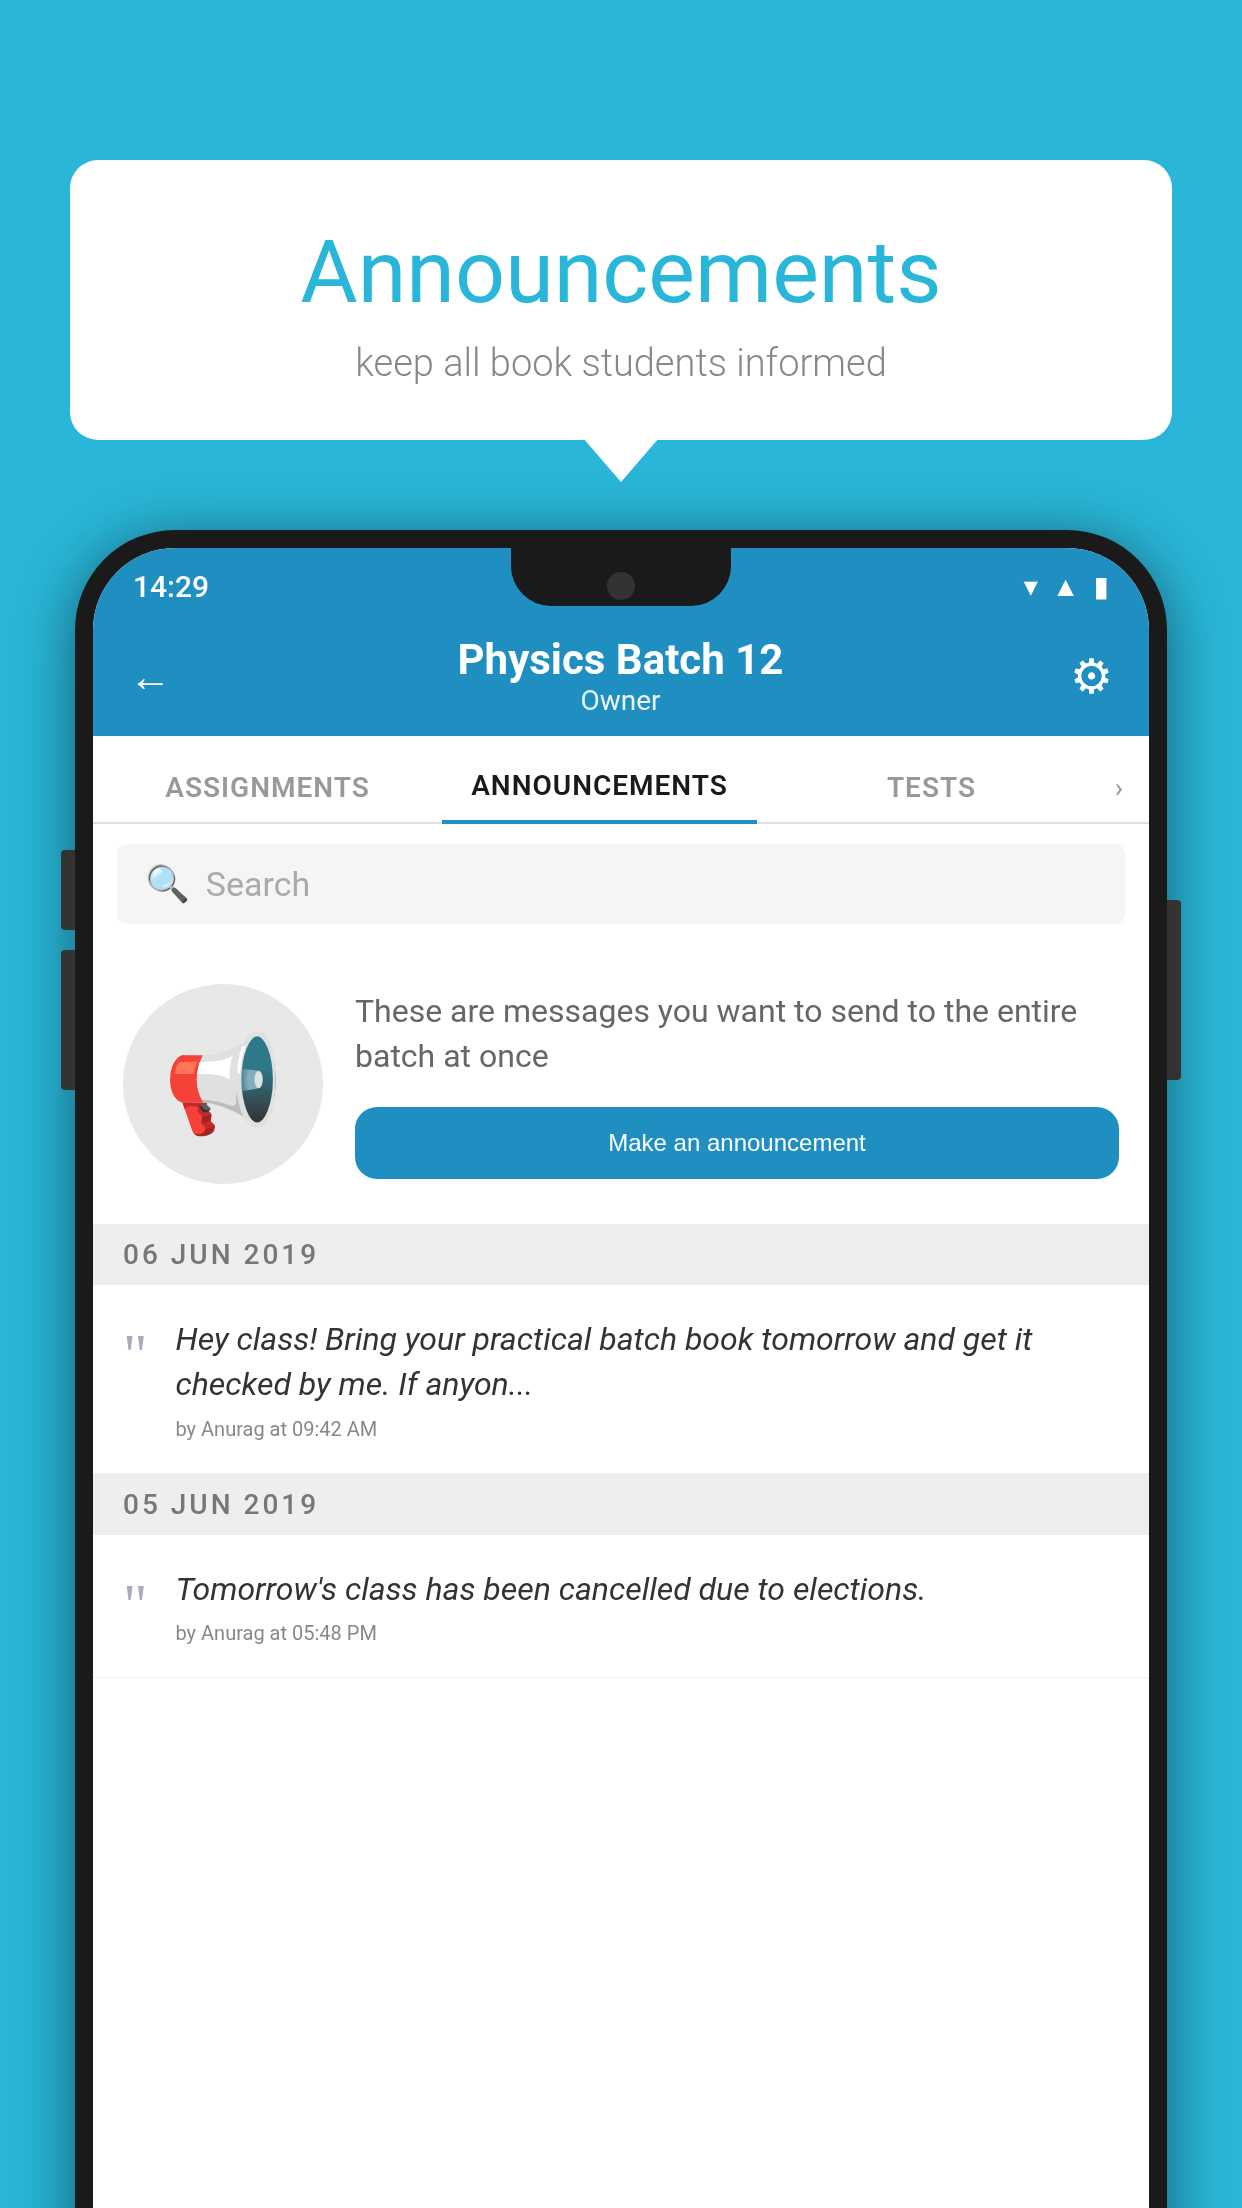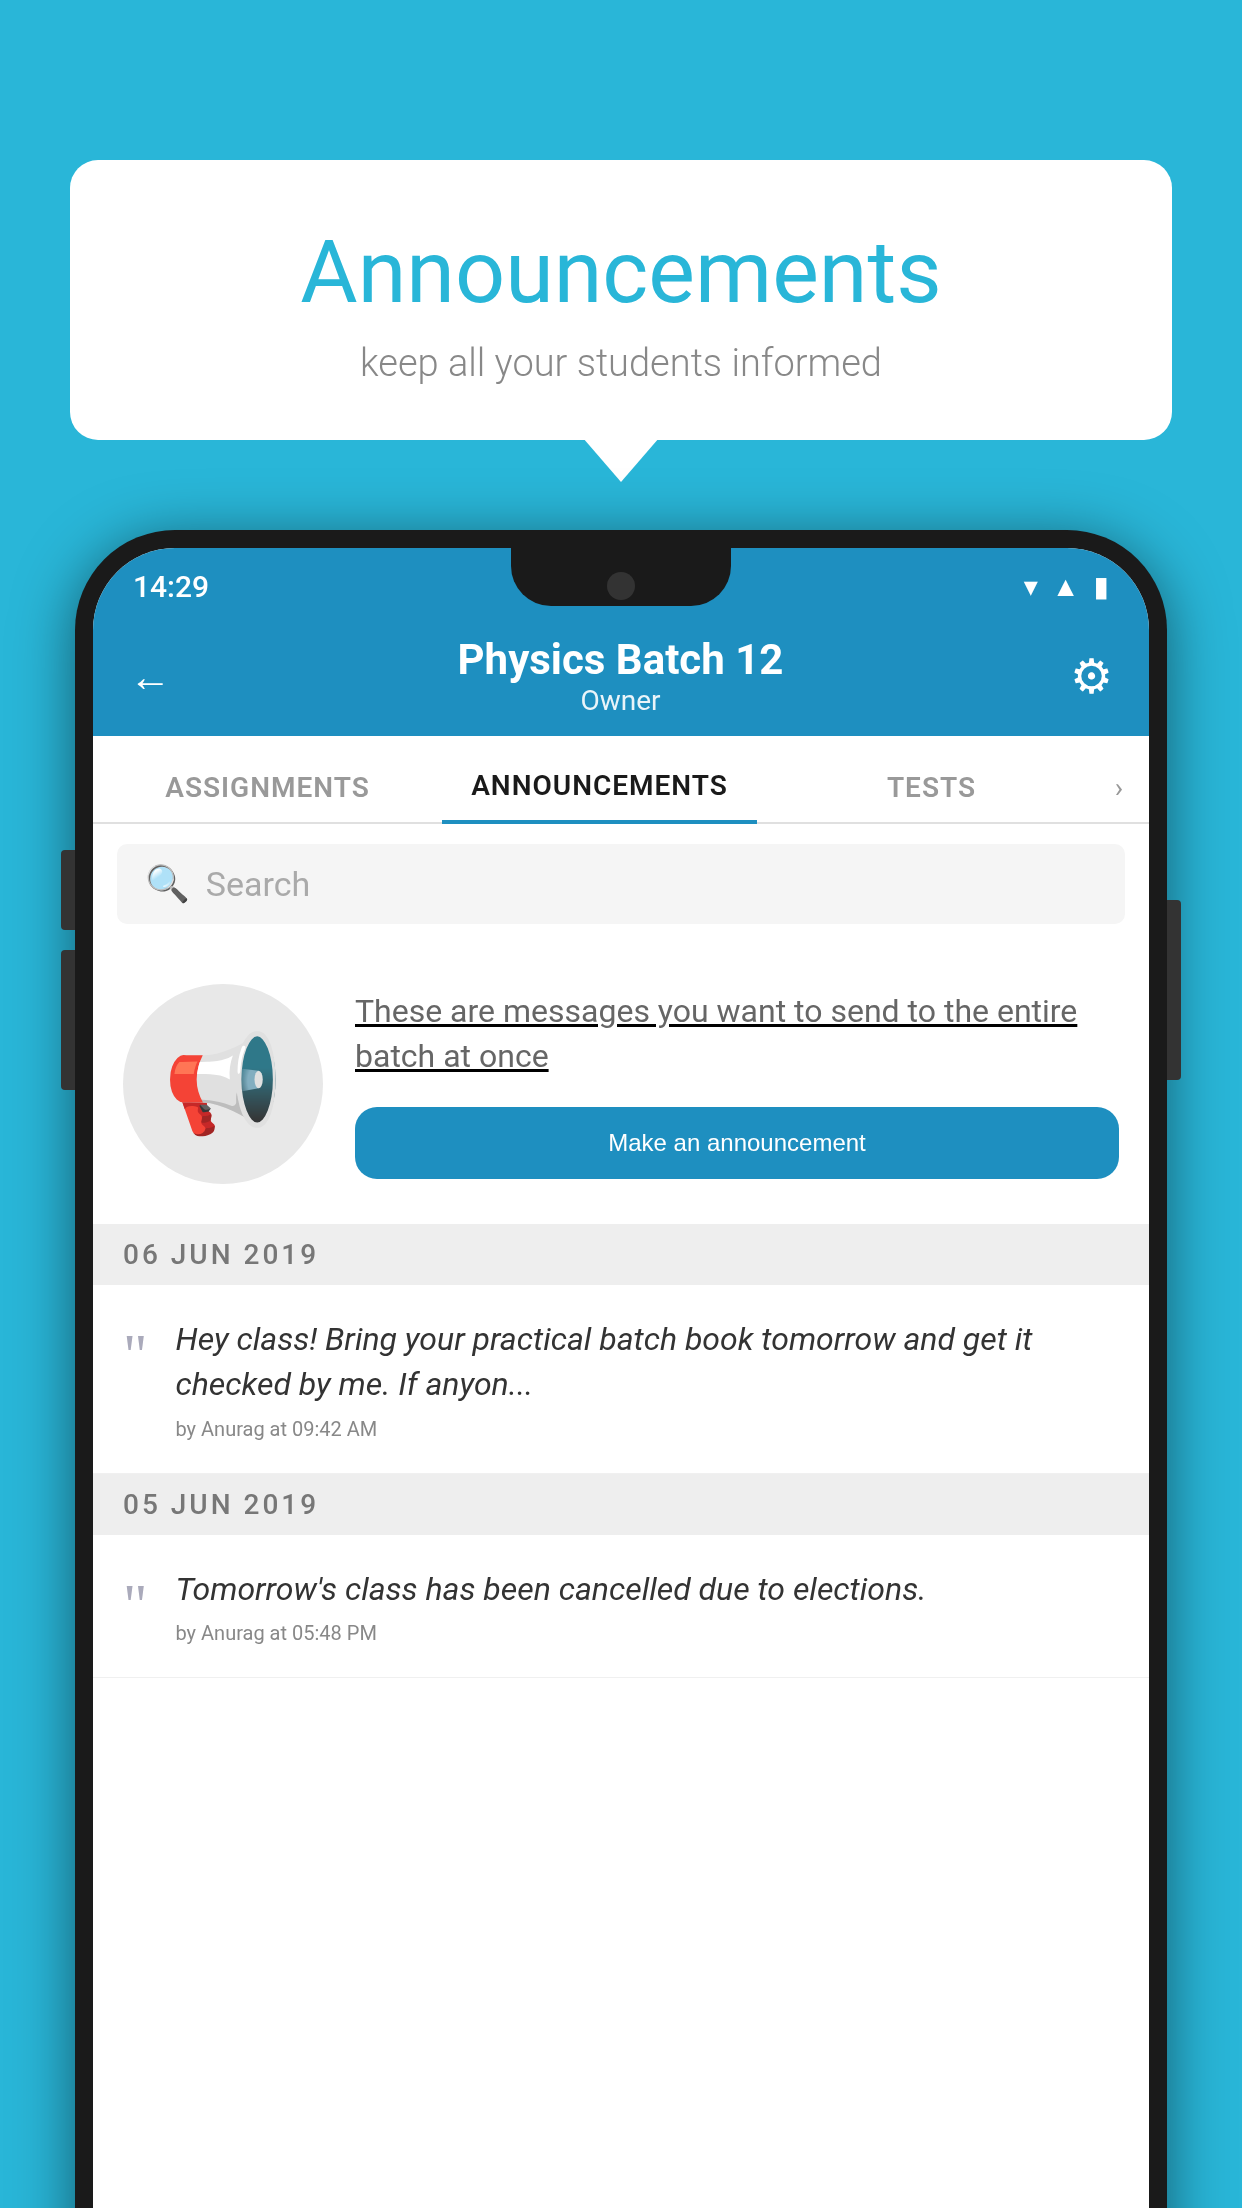--- a/index.html
+++ b/index.html
@@ -254,21 +254,20 @@
       display: flex;
       align-items: center;
       justify-content: center;
     }
     .megaphone-icon {
       font-size: 96px;
       color: #607d8b;
     }
     .announcement-right {
       flex: 1;
-      text-decoration: underline;
     }
     .announcement-desc {
       font-size: 32px;
       color: #666;
       line-height: 1.4;
       margin-bottom: 28px;
     }
     .make-announcement-btn {
       background: #1e8fc0;
       color: #ffffff;
@@ -337,21 +336,21 @@
       display: flex;
       align-items: flex-start;
       gap: 28px;
     }
   </style>
 </head>
 <body>
 
 <div class="speech-bubble">
   <div class="bubble-title">Announcements</div>
-  <div class="bubble-subtitle">keep all your students informed</div>
+  <div class="bubble-subtitle">keep all book students informed</div>
 </div>
 
 <div class="phone-container">
   <div class="phone-outer">
     <div class="phone-notch">
       <div class="phone-camera"></div>
     </div>
     <div class="phone-side-btn-left"></div>
     <div class="phone-side-btn-left2"></div>
     <div class="phone-side-btn-right"></div>

